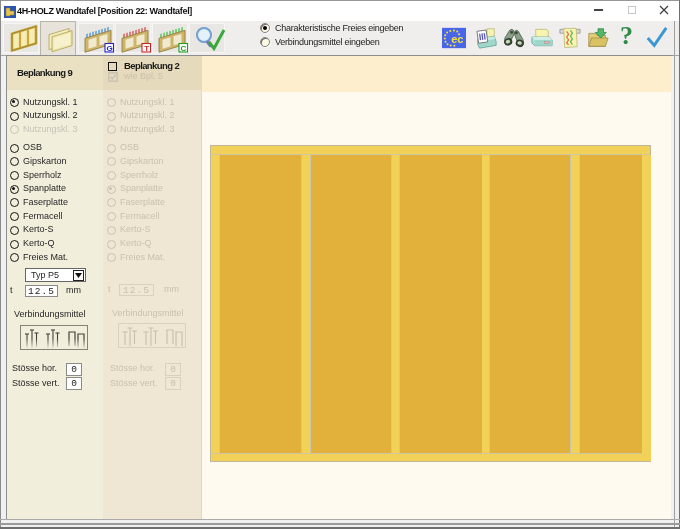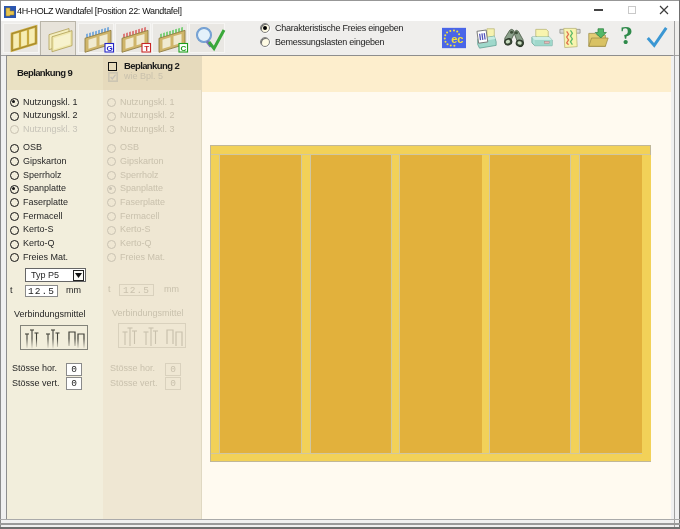--- a/index.html
+++ b/index.html
@@ -2,21 +2,21 @@
 <html><head>
 <meta charset="utf-8">
 <style>
 * { margin:0; padding:0; box-sizing:border-box; }
 html,body { width:680px; height:529px; overflow:hidden; }
 body { font-family:"Liberation Sans", sans-serif; background:#f0f0f0; position:relative; }
 .abs { position:absolute; }
 
 
 #titlebar { left:1px; top:1px; width:678px; height:20px; background:#ffffff; }
-#titletext { left:17px; top:6px; font-size:9px; letter-spacing:-0.33px; color:#111; }
+#titletext { left:17px; top:6px; font-size:9px; letter-spacing:-0.33px; color:#111;font-weight:bold; }
 #appicon { left:4px; top:4px; width:12px; height:12px; }
 #btn-min { left:594px; top:9px; width:9px; height:1.5px; background:#444; }
 #btn-max { left:628px; top:6px; width:8px; height:8px; border:1px solid #c9c9c9; }
 #frame-top { left:0; top:0; width:680px; height:1px; background:#979797; }
 #frame-left { left:0; top:0; width:1px; height:529px; background:#8b8b8b; }
 #frame-right { left:679px; top:0; width:1px; height:529px; background:#6f6f6f; }
 #frame-right2 { left:674px; top:21px; width:1px; height:508px; background:#a0a0a0; }
 #frame-bottom { left:0; top:527px; width:680px; height:2px; background:#6f6f6f; }
 #frame-bottom2 { left:0; top:523px; width:680px; height:2px; background:#9a9a9a; }
 #frame-bottom3 { left:0; top:519px; width:680px; height:1px; background:#aaaaaa; }
@@ -168,21 +168,21 @@
 <circle cx="11" cy="10" r="7" fill="#e4f1fa" stroke="#6699cc" stroke-width="2"></circle>
 <circle cx="11" cy="10" r="7" fill="none" stroke="#88aadd" stroke-width="0.8"></circle>
 <rect x="14.5" y="15.5" width="3.4" height="7" rx="1" transform="rotate(-38 16 19)" fill="#7777bb"></rect>
 <path d="M16 17 L21 23.5 L31 5" fill="none" stroke="#3aa83a" stroke-width="3"></path>
 </svg>
 </div>
 
 <div class="tradio sel" style="left:260px; top:23px"></div>
 <div class="tlabel" style="left:275px; top:23px">Charakteristische Freies eingeben</div>
 <div class="tradio" style="left:260px; top:37px"></div>
-<div class="tlabel" style="left:275px; top:37px">Bemessungslasten eingeben</div>
+<div class="tlabel" style="left:275px; top:37px">Verbindungsmittel eingeben</div>
 
 <svg class="ricon" style="left:442px" width="26" height="22" viewBox="0 0 26 22">
 <rect x="0" y="0" width="26" height="22" fill="#4a66e8"></rect>
 <g fill="#f4e23a">
 <circle cx="9" cy="3.5" r="1.1"></circle>
       <circle cx="13" cy="2.8" r="1.1"></circle>
       <circle cx="16.5" cy="4" r="1.1"></circle>
       <circle cx="18.5" cy="7" r="1.1"></circle>
 <circle cx="5.5" cy="5" r="1.1"></circle>
       <circle cx="3.5" cy="8" r="1.1"></circle>

